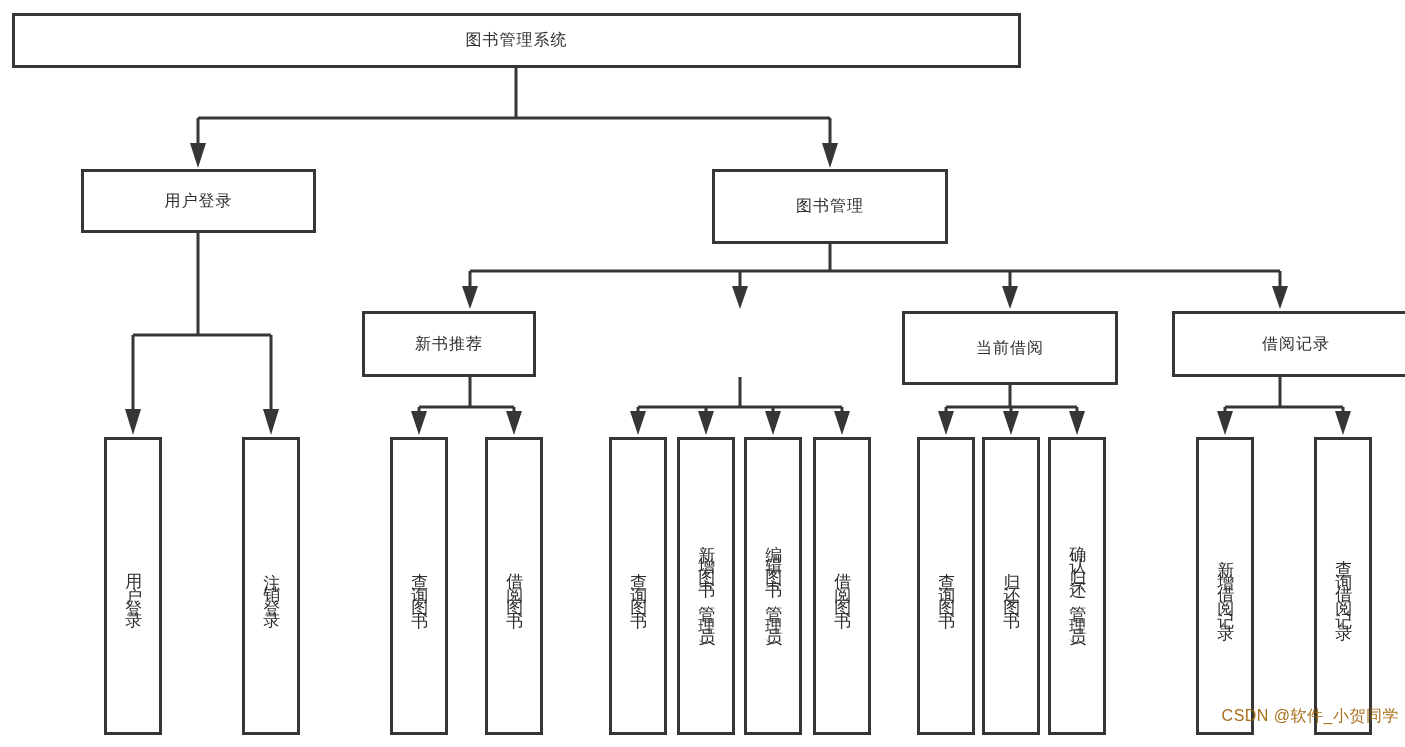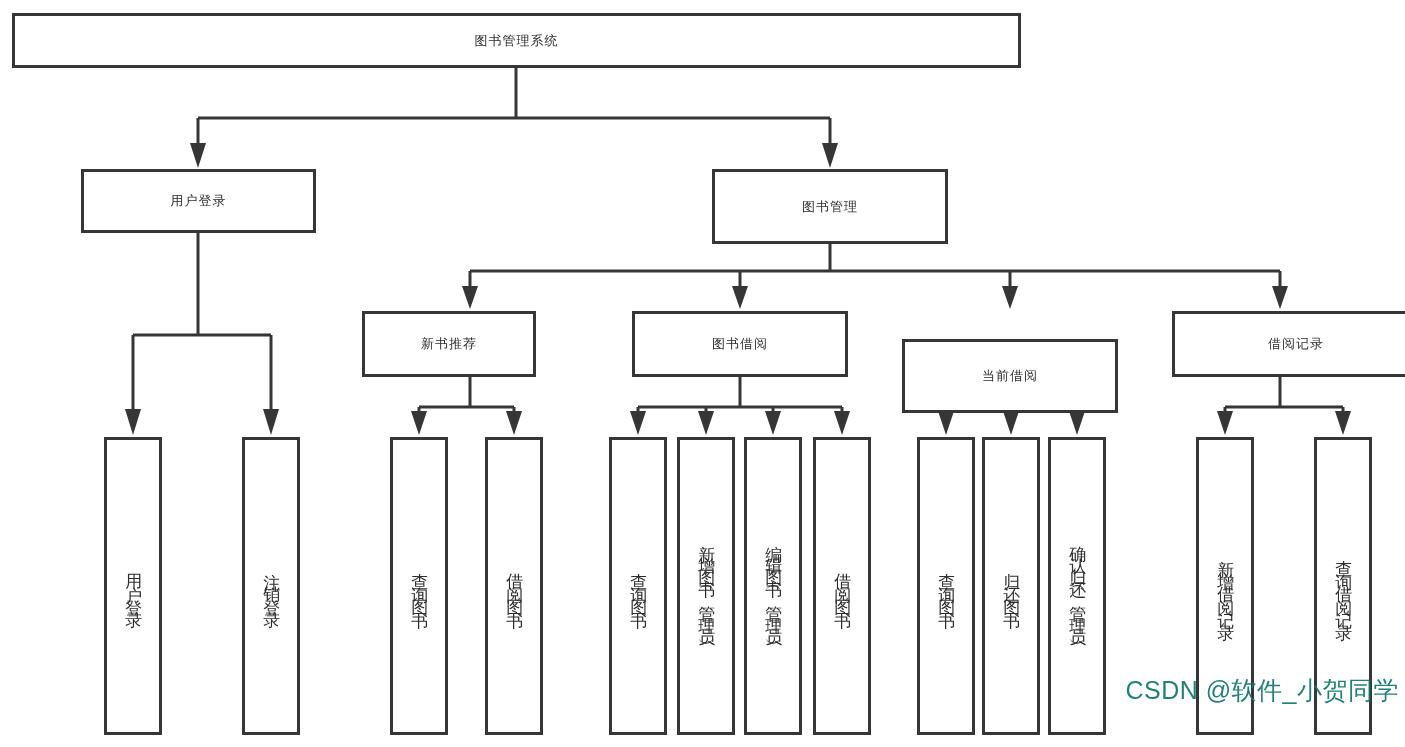--- a/index.html
+++ b/index.html
@@ -22,39 +22,39 @@
     position: absolute;
     box-sizing: border-box;
     background: #ffffff;
     border: 3px solid #363636;
     display: flex;
     align-items: center;
     justify-content: center;
     text-align: center;
   }
   .hlabel {
-    font-size: 13px;
+    font-size: 16px;
     letter-spacing: 1px;
     white-space: nowrap;
   }
   .vbox { width: 58px; top: 437px; height: 298px; }
   .vlabel {
     writing-mode: vertical-rl;
     text-orientation: mixed;
     font-size: 17px;
     line-height: 1.1;
     letter-spacing: 13px;
   }
   .vlabel.dense { letter-spacing: 12px; }
   .watermark {
     position: absolute;
-    top: 674px;
+    top: 706px;
     right: 6px;
-    font-size: 25px;
-    color: #0f766e;
+    font-size: 16px;
+    color: #a16207;
     opacity: 0.92;
     letter-spacing: 0.5px;
     white-space: nowrap;
     z-index: 5;
   }
 </style>
 </head>
 <body>
 
 <div id="canvas">
@@ -86,24 +86,21 @@
   <div class="node" style="left:81px; top:169px; width:235px; height:64px;">
     <span class="hlabel">用户登录</span>
   </div>
   <div class="node" style="left:712px; top:169px; width:236px; height:75px;">
     <span class="hlabel">图书管理</span>
   </div>
 
   <div class="node" style="left:362px; top:311px; width:174px; height:66px;">
     <span class="hlabel">新书推荐</span>
   </div>
-  <div class="node" style="left:632px; top:311px; width:216px; height:66px;">
-    <span class="hlabel">图书借阅</span>
-  </div>
-  <div class="node" style="left:902px; top:311px; width:216px; height:74px;margin-top:28px;">
+  <div class="node" style="left:902px; top:311px; width:216px; height:74px;">
     <span class="hlabel">当前借阅</span>
   </div>
   <div class="node" style="left:1172px; top:311px; width:248px; height:66px;">
     <span class="hlabel">借阅记录</span>
   </div>
 
   <div class="node vbox" style="left:104px;">
     <span class="vlabel">用户登录</span>
   </div>
   <div class="node vbox" style="left:242px;">

